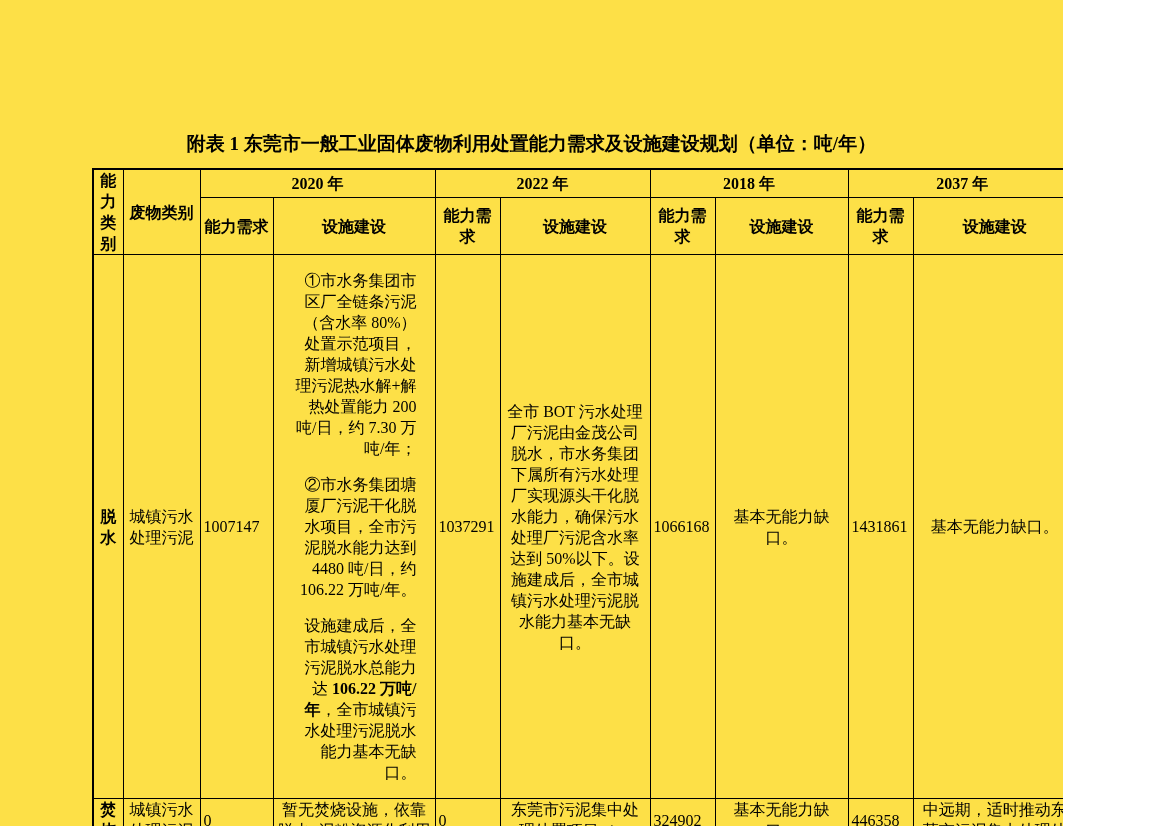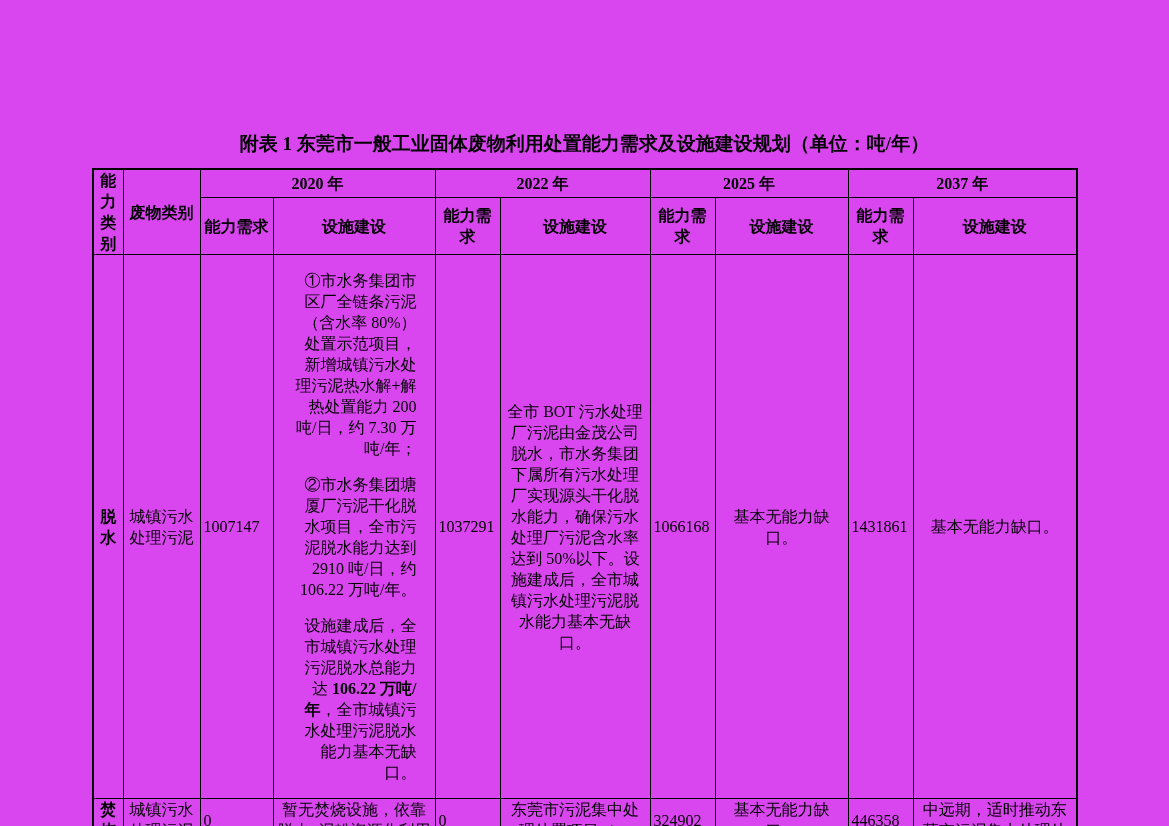--- a/index.html
+++ b/index.html
@@ -2,23 +2,23 @@
 <html><head>
 <meta charset="utf-8">
 <style>
   html, body {
     margin: 0;
     padding: 0;
     background: #ffffff;
   }
   .page {
     position: relative;
-    width: 1169px;
+    width: 1063px;
     height: 826px;
-    background: #d946ef;
+    background: #fde047;
     font-family: "Liberation Serif", "DejaVu Serif", serif;
     color: #000000;
     overflow: hidden;
   }
   .doc-title {
     position: absolute;
     top: 131px;
     left: 0;
     width: 100%;
     text-align: center;
@@ -101,42 +101,42 @@
       <col style="width:65px">
       <col style="width:164px">
     </colgroup>
 
     <tbody>
         <tr class="h1">
       <td class="hdr" rowspan="2">能力类别</td>
       <td class="hdr" rowspan="2">废物类别</td>
       <td class="hdr" colspan="2">2020 年</td>
       <td class="hdr" colspan="2">2022 年</td>
-      <td class="hdr" colspan="2">2025 年</td>
+      <td class="hdr" colspan="2">2018 年</td>
       <td class="hdr" colspan="2">2037 年</td>
     </tr>
 
     <tr class="h2">
       <td class="hdr">能力需求</td>
       <td class="hdr">设施建设</td>
       <td class="hdr">能力需求</td>
       <td class="hdr">设施建设</td>
       <td class="hdr">能力需求</td>
       <td class="hdr">设施建设</td>
       <td class="hdr">能力需求</td>
       <td class="hdr">设施建设</td>
     </tr>
 
     <tr class="r1">
       <td class="cat">脱水</td>
       <td class="waste">城镇污水处理污泥</td>
       <td class="num">1007147</td>
       <td class="txt">
         <p>①市水务集团市区厂全链条污泥（含水率 80%）处置示范项目，新增城镇污水处理污泥热水解+解热处置能力 200 吨/日，约 7.30 万吨/年；</p>
-        <p>②市水务集团塘厦厂污泥干化脱水项目，全市污泥脱水能力达到 2910 吨/日，约 106.22 万吨/年。</p>
+        <p>②市水务集团塘厦厂污泥干化脱水项目，全市污泥脱水能力达到 4480 吨/日，约 106.22 万吨/年。</p>
         <p><span>设施建成后，全市城镇污水处理污泥脱水总能力达 </span><b>106.22 万吨/年</b><span>，全市城镇污水处理污泥脱水能力基本无缺口。</span></p>
       </td>
       <td class="num">1037291</td>
       <td class="txt">全市 BOT 污水处理厂污泥由金茂公司脱水，市水务集团下属所有污水处理厂实现源头干化脱水能力，确保污水处理厂污泥含水率达到 50%以下。设施建成后，全市城镇污水处理污泥脱水能力基本无缺口。</td>
       <td class="num">1066168</td>
       <td class="txt">基本无能力缺口。</td>
       <td class="num">1431861</td>
       <td class="txt">基本无能力缺口。</td>
     </tr>
 

